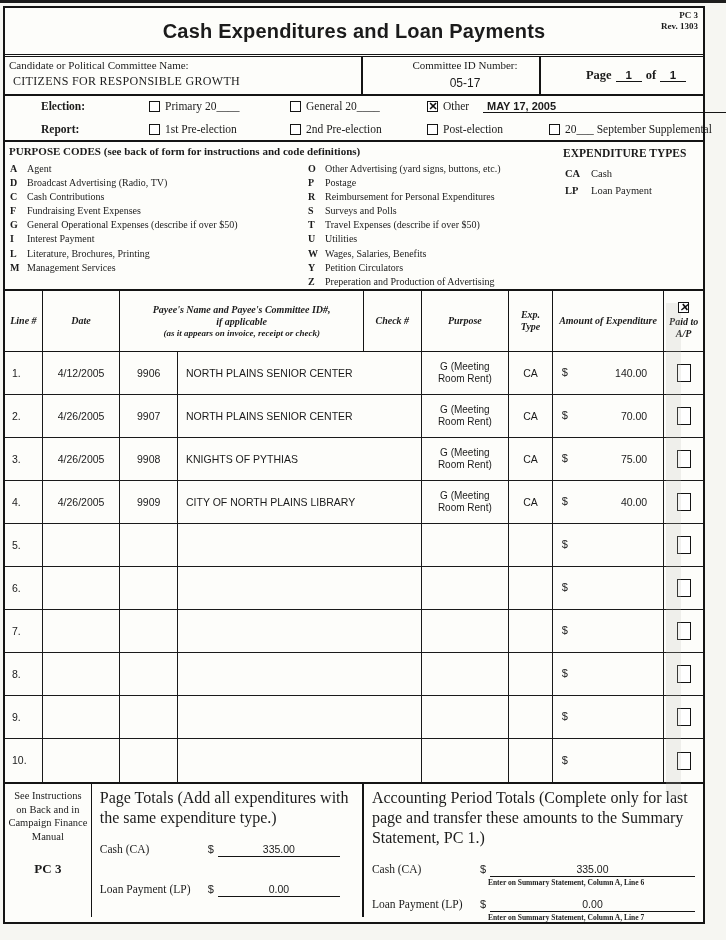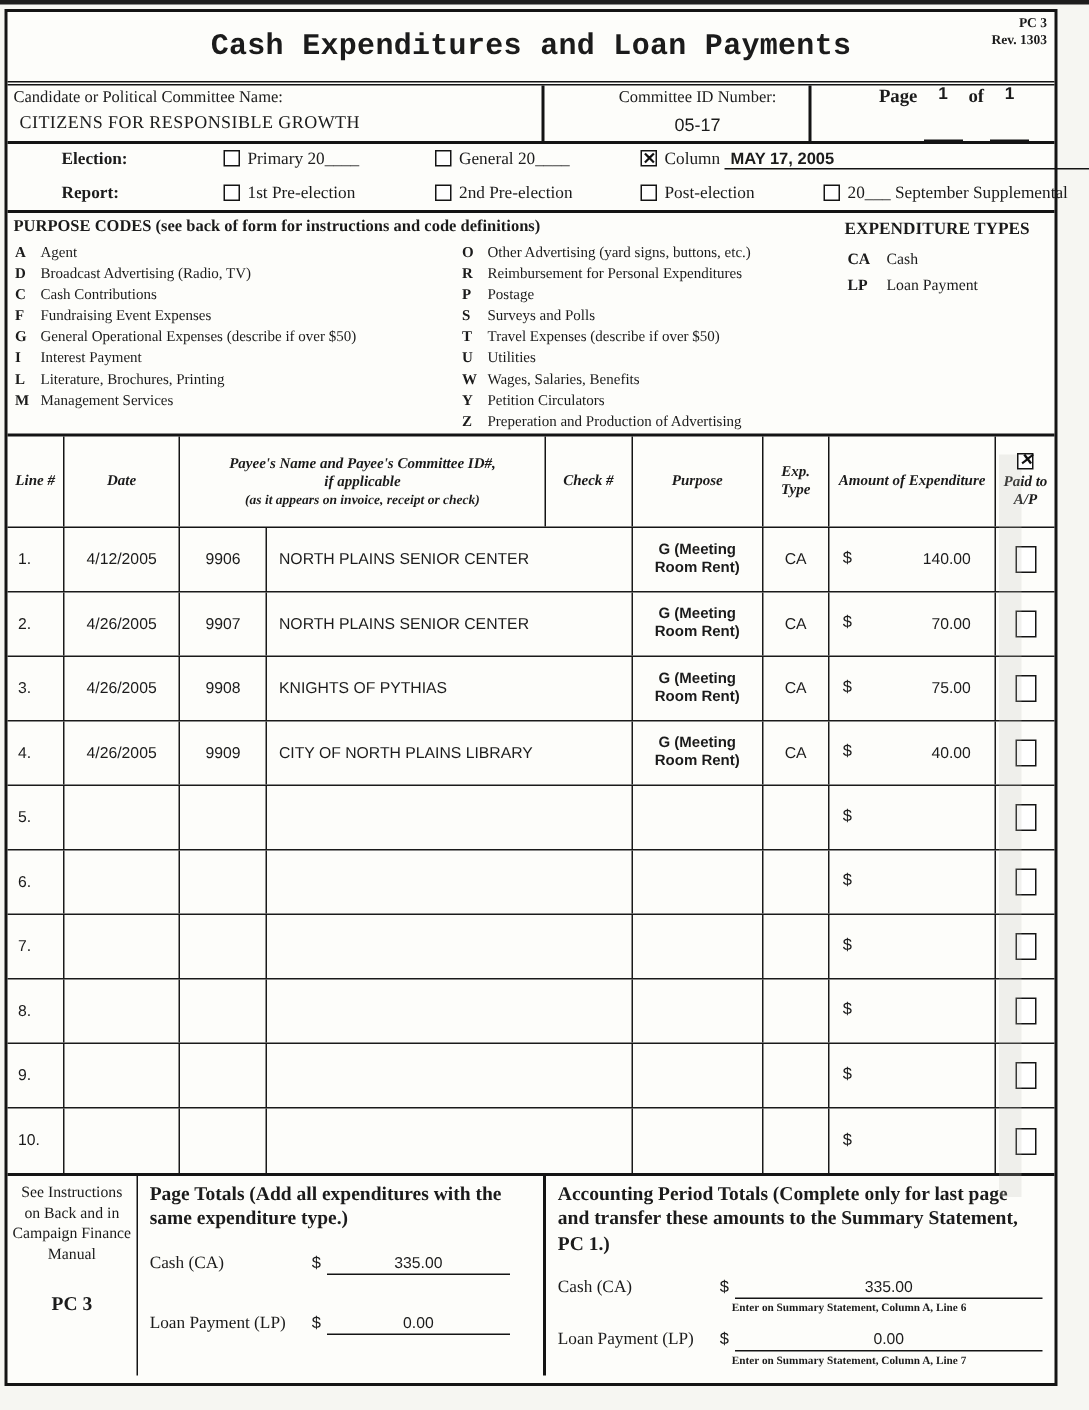--- a/index.html
+++ b/index.html
@@ -6,34 +6,34 @@
   html,body { width:726px; height:940px; background:#f6f6f2; overflow:hidden;
     font-family:"Liberation Serif", serif; color:#1b1b1b; }
   .scan-topline { position:absolute; top:0; left:0; width:726px; height:3px; background:#1d1d1d; }
   .paper { position:absolute; left:3px; top:6px; width:702px; height:918px;
     background:#fdfdfa; border:2px solid #141414; }
   .scan-band { position:absolute; right:22px; top:295px; width:15px; height:495px;
     background:rgba(190,190,182,0.22); pointer-events:none; }
 
   
   .title-row { position:relative; height:46px; }
-  .form-title { text-align:center; padding-top:12px; font-family:Liberation Mono, monospace;
+  .form-title { text-align:center; padding-top:12px; font-family:Liberation Sans, sans-serif;
     font-weight:bold; font-size:20px; letter-spacing:0.2px; }
   .form-code { position:absolute; top:2px; right:5px; text-align:right;
     font-size:9px; font-weight:bold; line-height:1.2; }
 
   
   .name-row { display:flex; height:42px; border-top:3px double #141414; border-bottom:2px solid #141414;gap:28px; }
   .name-cell { flex:1; border-right:2px solid #141414; padding:2px 4px; }
   .name-cell .lbl { font-size:11px; }
   .name-cell .val { font-family:Liberation Serif, serif; font-size:12px; margin:3px 0 0 4px; letter-spacing:0.3px; }
   .id-cell { width:150px; border-right:2px solid #141414; text-align:center; padding-top:2px; }
   .id-cell .lbl { font-size:11px; }
   .id-cell .val { font-family:"Liberation Sans", sans-serif; font-size:12px; margin-top:5px; }
-  .page-cell { width:134px; display:flex; justify-content:center;
+  .page-cell { width:134px; display:flex; align-items:center; justify-content:center;
     font-size:12.5px; font-weight:bold; gap:4px; }
   .page-cell .fill { display:inline-block; min-width:26px; border-bottom:1.5px solid #141414;
     text-align:center; font-family:"Liberation Sans", sans-serif; font-size:11.5px; }
 
   
   .election-block { position:relative; height:46px; border-bottom:2px solid #141414; font-size:11.5px;padding-left:32px; }
   .erow { position:relative; height:23px; }
   .erow .slot { position:absolute; top:4px; white-space:nowrap; }
   .elabel { font-weight:bold; }
   .other-fill { position:absolute; top:2px; left:446px; width:250px; border-bottom:1.5px solid #141414;
@@ -69,33 +69,33 @@
   .c-payee { width:245px; } .c-purpose { width:88px; } .c-exp { width:44px; }
   .c-amount { width:112px; } .c-paid { width:39px; }
   .hc .sub { font-size:9px; }
   .trow { display:flex; height:43px; border-bottom:1.2px solid #1a1a1a;
     font-family:"Liberation Sans", sans-serif; font-size:10.5px; }
   .trow:last-child { border-bottom:none; }
   .trow .c { border-right:1px solid #1a1a1a; display:flex; align-items:center; justify-content:center;
     text-align:center; line-height:1.2; }
   .trow .c.c-line { justify-content:flex-start; padding-left:7px; }
   .trow .c.c-payee { justify-content:flex-start; padding-left:8px; text-align:left; }
-  .trow .c.c-purpose { font-size:10px; padding:0 4px;font-weight:bold; }
+  .trow .c.c-purpose { font-size:10px; padding:0 4px; }
   .trow .c.c-amount { justify-content:flex-start; padding-left:9px; }
   .trow .c.c-amount .amt { margin-left:auto; padding-right:16px; }
   .cbx { display:inline-block; width:14px; height:18px; border:1.6px solid #141414; background:#fff; }
 
   
   .totals { display:flex; height:133px; }
   .inst-box { width:88px; border-right:1.5px solid #141414; text-align:center;
     font-size:10.5px; line-height:1.3; padding:5px 3px 0 3px; }
   .inst-box .pc3 { margin-top:17px; font-size:13px; font-weight:bold; }
   .pt-box { width:276px; border-right:2px solid #141414; padding:4px 8px; }
   .apt-box { flex:1; padding:4px 8px; }
-  .tot-heading { font-weight:bold; font-size:13px; line-height:1.25; }
+  .tot-heading { font-weight:normal; font-size:16px; line-height:1.25; }
   .tot-row { margin-top:11px; white-space:nowrap; }
   .tot-row .tlabel { display:inline-block; width:104px; font-size:11.5px; }
   .dollar { font-family:"Liberation Sans", sans-serif; font-size:11px; }
   .uline { display:inline-block; border-bottom:1.5px solid #141414; text-align:center;
     font-family:"Liberation Sans", sans-serif; font-size:10.5px; padding-bottom:1px; }
   .uline.w1 { width:122px; } .uline.w2 { width:205px; }
   .tot-note { font-size:7.5px; font-weight:bold; margin:1px 0 0 116px; }
   .pt-box .tot-row.second { margin-top:22px; }
 </style>
 </head>
@@ -129,21 +129,21 @@
       <span>of</span>
       <span class="fill">1</span>
     </div>
   </div>
 
   <div class="election-block">
     <div class="erow">
       <span class="slot elabel" style="left:4px">Election:</span>
       <span class="slot" style="left:112px"><span class="cb"></span><span>Primary 20____</span></span>
       <span class="slot" style="left:253px"><span class="cb"></span><span>General 20____</span></span>
-      <span class="slot" style="left:390px"><span class="cb checked"></span><span>Column</span></span>
+      <span class="slot" style="left:390px"><span class="cb checked"></span><span>Other</span></span>
       <span class="other-fill">MAY 17, 2005</span>
     </div>
     <div class="erow">
       <span class="slot elabel" style="left:4px">Report:</span>
       <span class="slot" style="left:112px"><span class="cb"></span><span>1st Pre-election</span></span>
       <span class="slot" style="left:253px"><span class="cb"></span><span>2nd Pre-election</span></span>
       <span class="slot" style="left:390px"><span class="cb"></span><span>Post-election</span></span>
       <span class="slot" style="left:512px"><span class="cb"></span><span>20___ September Supplemental</span></span>
     </div>
   </div>
@@ -156,22 +156,22 @@
       <div class="pcrow"><span class="pccode">D</span><span>Broadcast Advertising (Radio, TV)</span></div>
       <div class="pcrow"><span class="pccode">C</span><span>Cash Contributions</span></div>
       <div class="pcrow"><span class="pccode">F</span><span>Fundraising Event Expenses</span></div>
       <div class="pcrow"><span class="pccode">G</span><span>General Operational Expenses (describe if over $50)</span></div>
       <div class="pcrow"><span class="pccode">I</span><span>Interest Payment</span></div>
       <div class="pcrow"><span class="pccode">L</span><span>Literature, Brochures, Printing</span></div>
       <div class="pcrow"><span class="pccode">M</span><span>Management Services</span></div>
     </div>
     <div class="pclist right">
       <div class="pcrow"><span class="pccode">O</span><span>Other Advertising (yard signs, buttons, etc.)</span></div>
+      <div class="pcrow"><span class="pccode">P</span><span>Postage</span></div>
       <div class="pcrow"><span class="pccode">R</span><span>Reimbursement for Personal Expenditures</span></div>
-      <div class="pcrow"><span class="pccode">P</span><span>Postage</span></div>
       <div class="pcrow"><span class="pccode">S</span><span>Surveys and Polls</span></div>
       <div class="pcrow"><span class="pccode">T</span><span>Travel Expenses (describe if over $50)</span></div>
       <div class="pcrow"><span class="pccode">U</span><span>Utilities</span></div>
       <div class="pcrow"><span class="pccode">W</span><span>Wages, Salaries, Benefits</span></div>
       <div class="pcrow"><span class="pccode">Y</span><span>Petition Circulators</span></div>
       <div class="pcrow"><span class="pccode">Z</span><span>Preperation and Production of Advertising</span></div>
     </div>
     <div class="etlist">
       <div class="etrow"><span class="etcode">CA</span><span>Cash</span></div>
       <div class="etrow"><span class="etcode">LP</span><span>Loan Payment</span></div>

